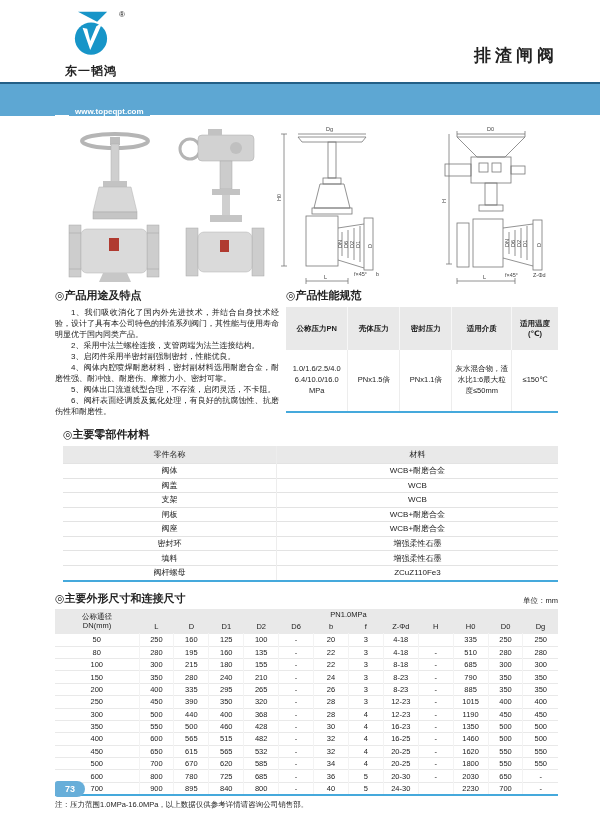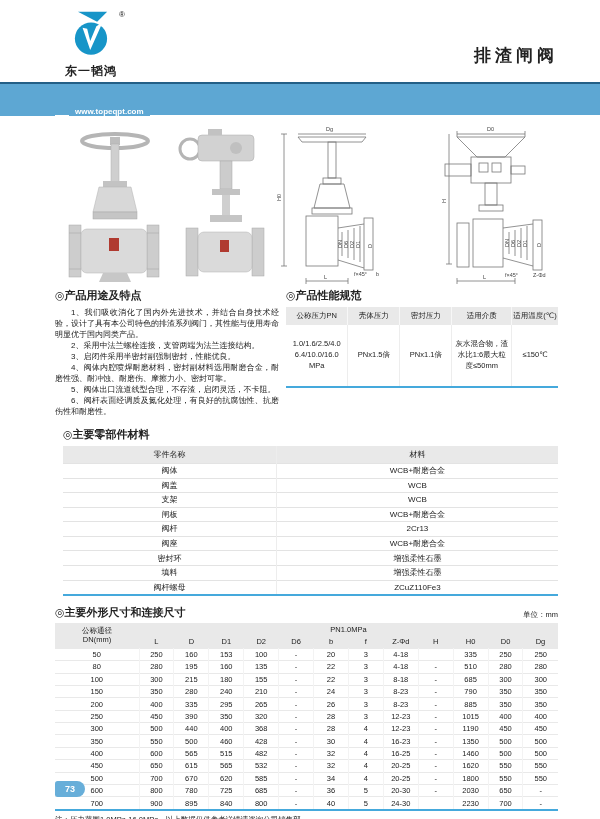--- a/index.html
+++ b/index.html
@@ -29,21 +29,21 @@
   .main{position:absolute;left:55px;top:288px;width:503px;}
   .sec-title{font-size:11px;font-weight:bold;margin:0 0 4px 0;}
   .row2{display:flex;justify-content:space-between;align-items:flex-start;}
 
   .features{width:224px;}
   .features p{font-size:8px;line-height:11px;margin:0;text-indent:16px;text-align:justify;}
 
   .performance{width:272px;}
   table{border-collapse:collapse;}
   .perf{width:100%;font-size:7.5px;border-bottom:2px solid #45a9dc;table-layout:fixed;}
-  .perf th{background:#e9e9e9;font-weight:normal;padding:4px 1px;border-right:1px solid #f7f7f7;}
+  .perf th{background:#e9e9e9;font-weight:bold;padding:12px 1px;border-right:1px solid #f7f7f7;}
   .perf td{text-align:center;vertical-align:middle;padding:14px 2px;border-right:1px solid #ededed;line-height:1.45;}
   .perf th:last-child,.perf td:last-child{border-right:none;}
 
   .materials{margin-top:10px;margin-left:8px;}
   .mat{width:100%;font-size:8px;border-bottom:2px solid #45a9dc;table-layout:fixed;}
   .mat th{background:#e9e9e9;font-weight:normal;padding:3px 0;}
   .mat th:first-child{width:43%;}
   .mat td{text-align:center;padding:2.2px 0;border-top:1px solid #e3e3e3;line-height:1.15;}
   .mat td:first-child,.mat th:first-child{border-right:1px solid #ededed;}
 
@@ -248,24 +248,20 @@
             </tr>
             <tr>
               <td>支架</td>
               <td>WCB</td>
             </tr>
             <tr>
               <td>闸板</td>
               <td>WCB+耐磨合金</td>
             </tr>
             <tr>
-              <td>阀杆</td>
-              <td>2Cr13</td>
-            </tr>
-            <tr>
               <td>阀座</td>
               <td>WCB+耐磨合金</td>
             </tr>
             <tr>
               <td>密封环</td>
               <td>增强柔性石墨</td>
             </tr>
             <tr>
               <td>填料</td>
               <td>增强柔性石墨</td>
@@ -309,21 +305,21 @@
             <th>H0</th>
             <th>D0</th>
             <th>Dg</th>
           </tr>
         </thead>
         <tbody>
             <tr>
               <td>50</td>
               <td>250</td>
               <td>160</td>
-              <td>153</td>
+              <td>125</td>
               <td>100</td>
               <td>-</td>
               <td>20</td>
               <td>3</td>
               <td>4-18</td>
               <td></td>
               <td>335</td>
               <td>250</td>
               <td>250</td>
             </tr>

